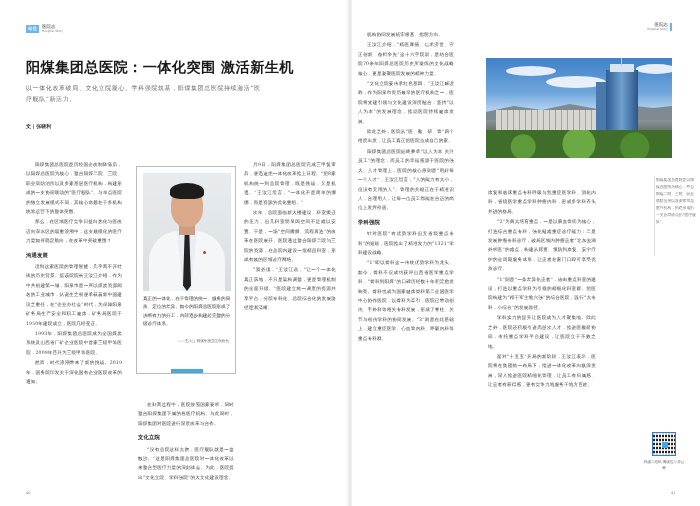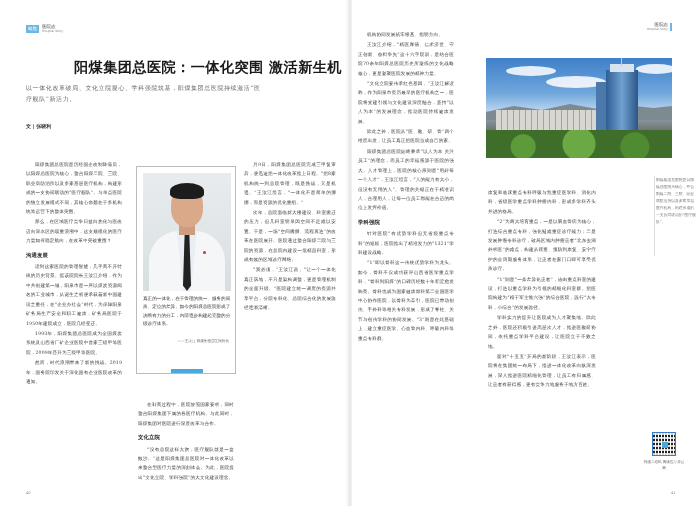--- a/index.html
+++ b/index.html
@@ -16,21 +16,21 @@
   
   .header-badge { position: absolute; left: 26px; top: 24px; display: flex; align-items: center; gap: 3px; }
   .badge-box { background: #6bb6e3; color: #fff; font-size: 4.5px; padding: 1px 2px; font-family: "DejaVu Sans", sans-serif; line-height: 6px; }
   .badge-text { font-size: 4.5px; color: #444; font-family: "DejaVu Sans", sans-serif; line-height: 5px; }
   .badge-sub { font-size: 3px; color: #888; display: block; }
 
   .right-header { position: absolute; right: 28px; top: 22px; display: flex; align-items: center; gap: 2px; }
   .right-header .badge-text { text-align: right; }
   .right-header .bar { width: 2px; height: 8px; background: #6bb6e3; }
 
-  .title { position: absolute; left: 26px; top: 58px; font-family: "DejaVu Sans", sans-serif; font-weight: bold; font-size: 14.2px; color: #1a1a1a; letter-spacing: 0.4px; white-space: nowrap; margin-left: 48px; }
+  .title { position: absolute; left: 26px; top: 58px; font-family: "DejaVu Sans", sans-serif; font-weight: bold; font-size: 14.2px; color: #1a1a1a; letter-spacing: 0.4px; white-space: nowrap; }
   .lead { position: absolute; left: 26px; top: 82px; width: 240px; font-size: 6px; color: #666; line-height: 11px; letter-spacing: 0.6px; }
   .byline { position: absolute; left: 26px; top: 123px; font-size: 5px; color: #333; font-family: "DejaVu Sans", sans-serif; font-weight: bold; }
 
   .col { position: absolute; font-size: 4.6px; line-height: 9.4px; color: #3a3a3a; text-align: justify; letter-spacing: 0.15px; }
   .col p { text-indent: 9px; margin-bottom: 1px; }
   .col h3 { font-family: "DejaVu Sans", sans-serif; font-size: 5.4px; font-weight: bold; color: #222; margin: 5px 0 2px 0; }
 
   .col-l1 { left: 26px; top: 160px; width: 96px; }
   .col-l2 { left: 138px; top: 400px; width: 96px; }
   .col-l3 { left: 244px; top: 160px; width: 92px; }

